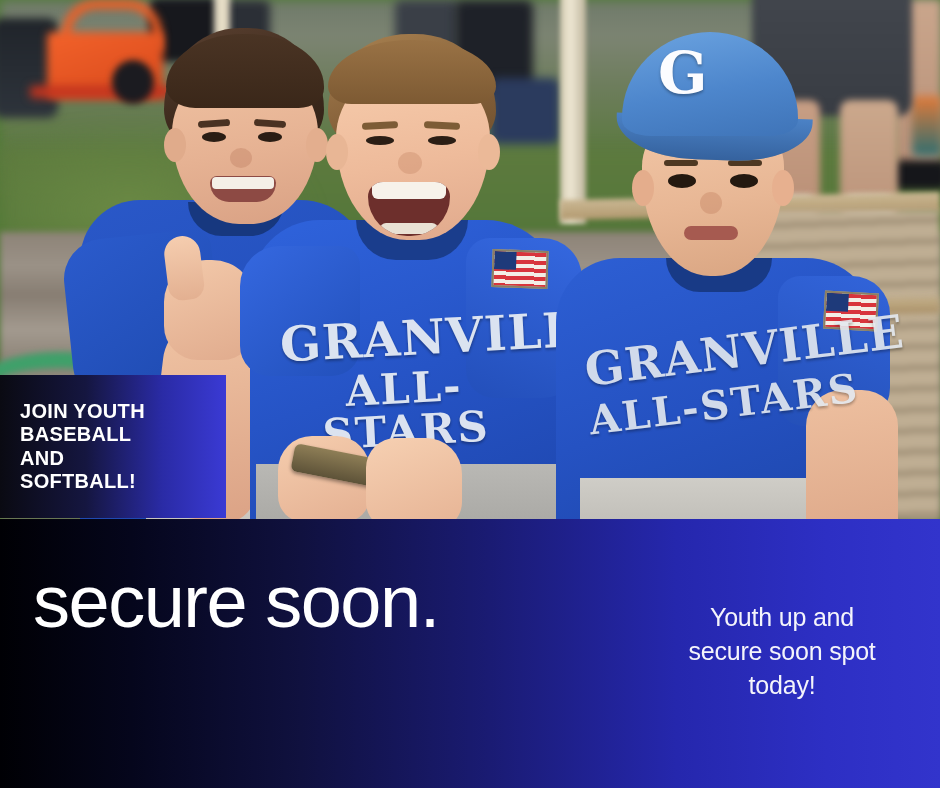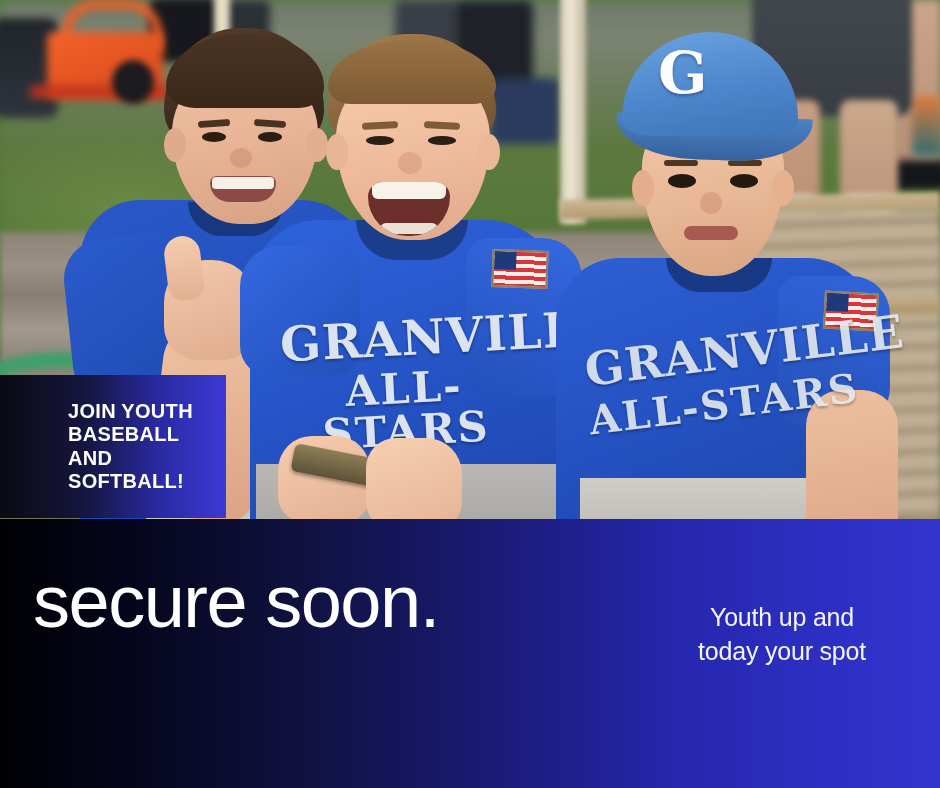--- a/index.html
+++ b/index.html
@@ -593,21 +593,21 @@
   .banner-text {
     color: #ffffff;
     font-size: 20px;
     font-weight: bold;
     line-height: 1.16;
     letter-spacing: 0.3px;
     padding-left: 20px;
     padding-right: 8px;
     text-transform: uppercase;
   }
-  .banner-text span { display: block; white-space: nowrap; margin-left: 48px; }
+  .banner-text span { display: block; white-space: nowrap; }
 
   
   .bottom {
     position: absolute;
     left: 0;
     top: 519px;
     width: 940px;
     height: 269px;
     background: linear-gradient(90deg,
       #000004 0%,
@@ -777,17 +777,18 @@
       </div>
     </div>
   </div>
 
   <div class="bottom">
     <div class="headline">
       <span>secure soon.</span>
     </div>
     <div class="subline">
       <span>Youth up and</span>
-      <span>today your spot</span>
+      <span>secure soon spot</span>
+      <span>today!</span>
     </div>
   </div>
 
 </div>
 
 </body></html>

